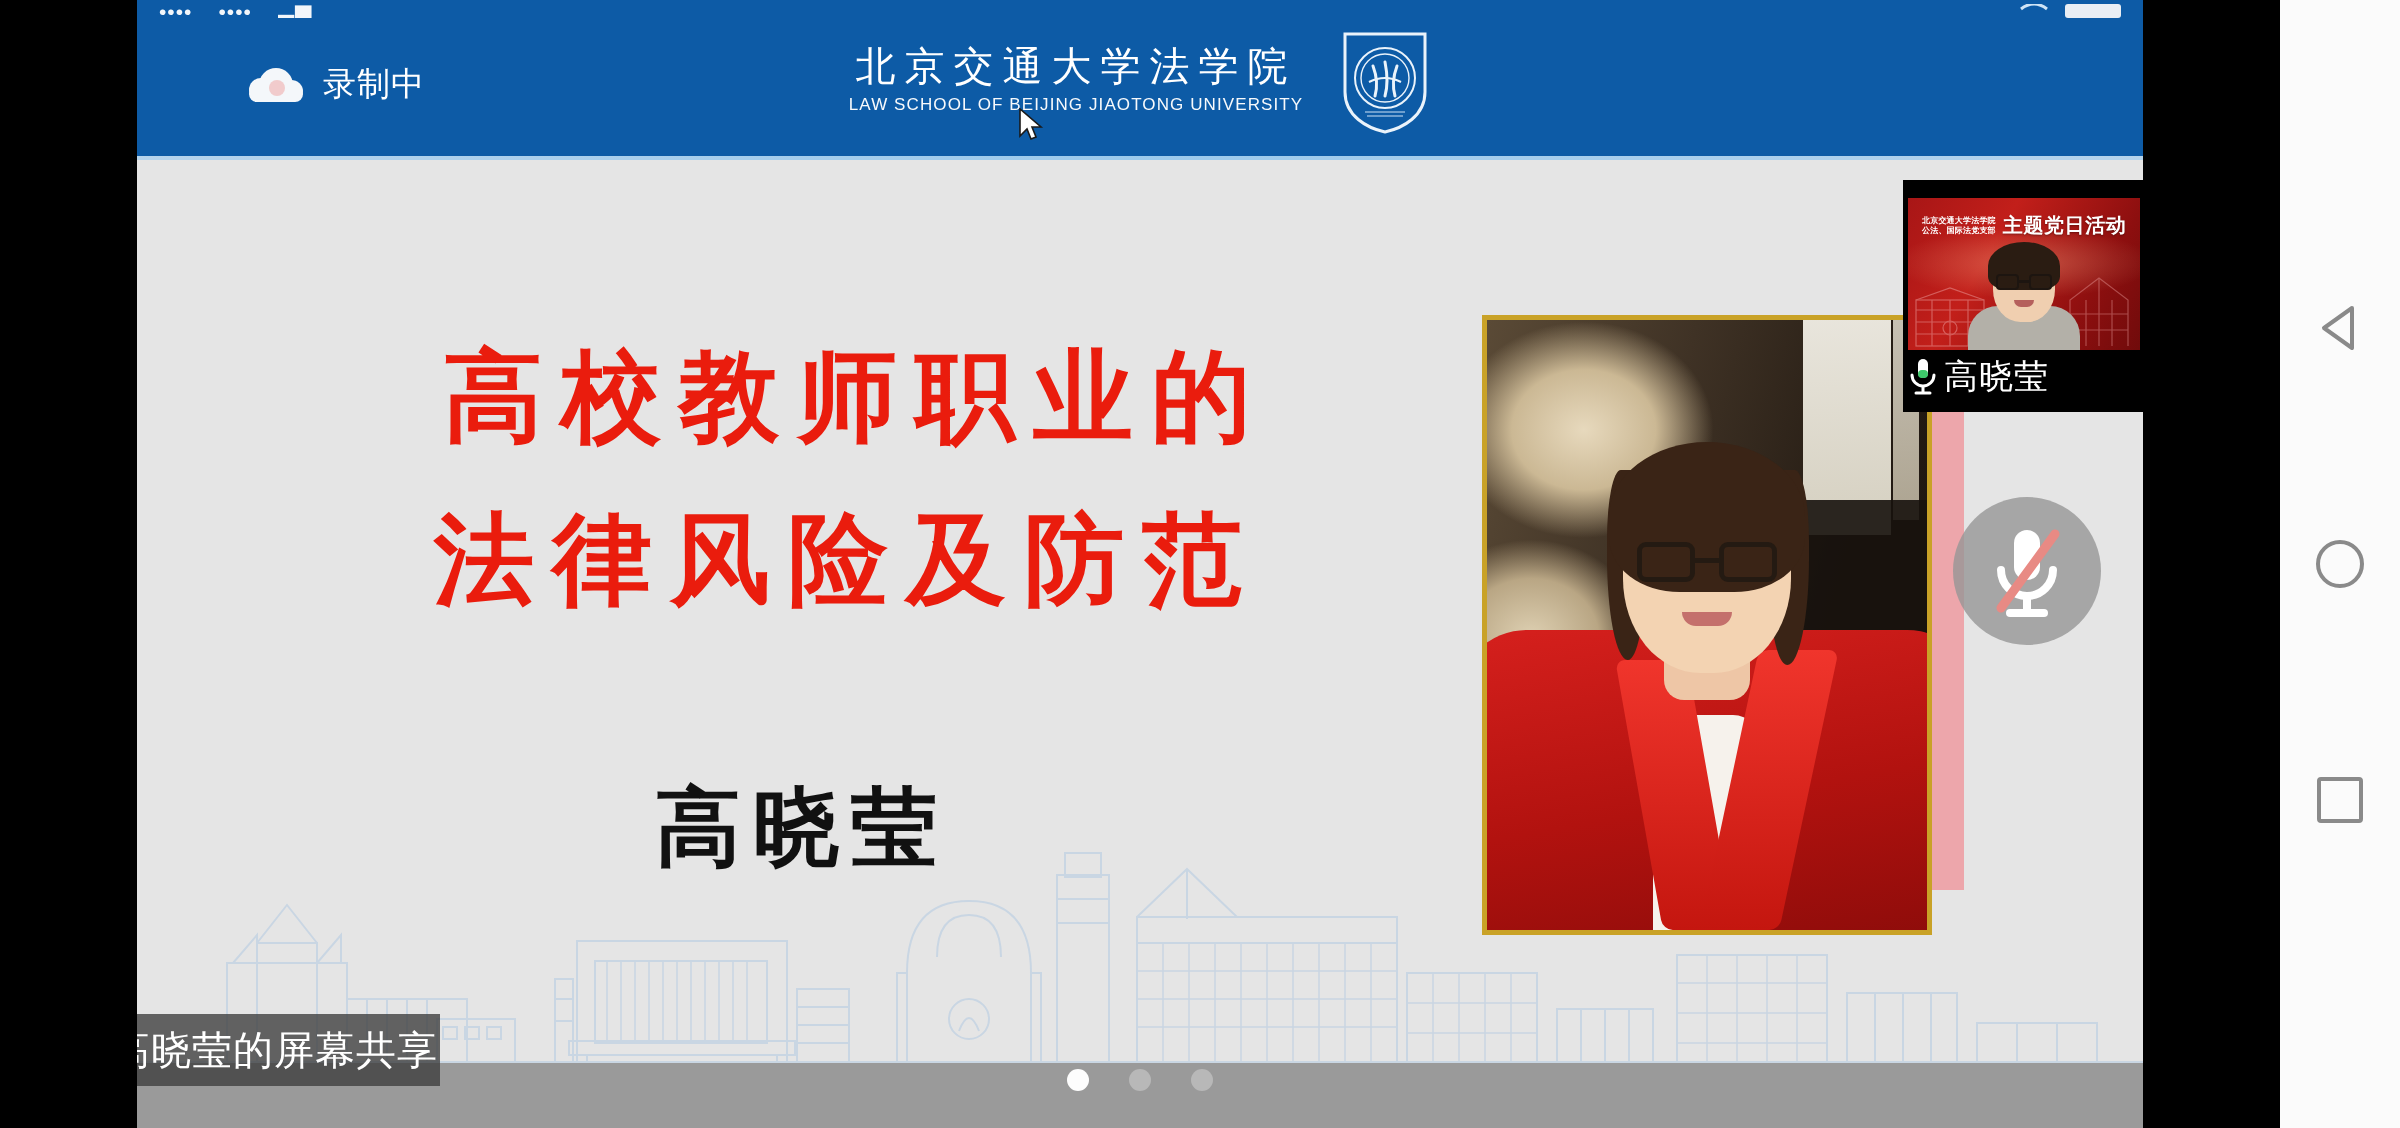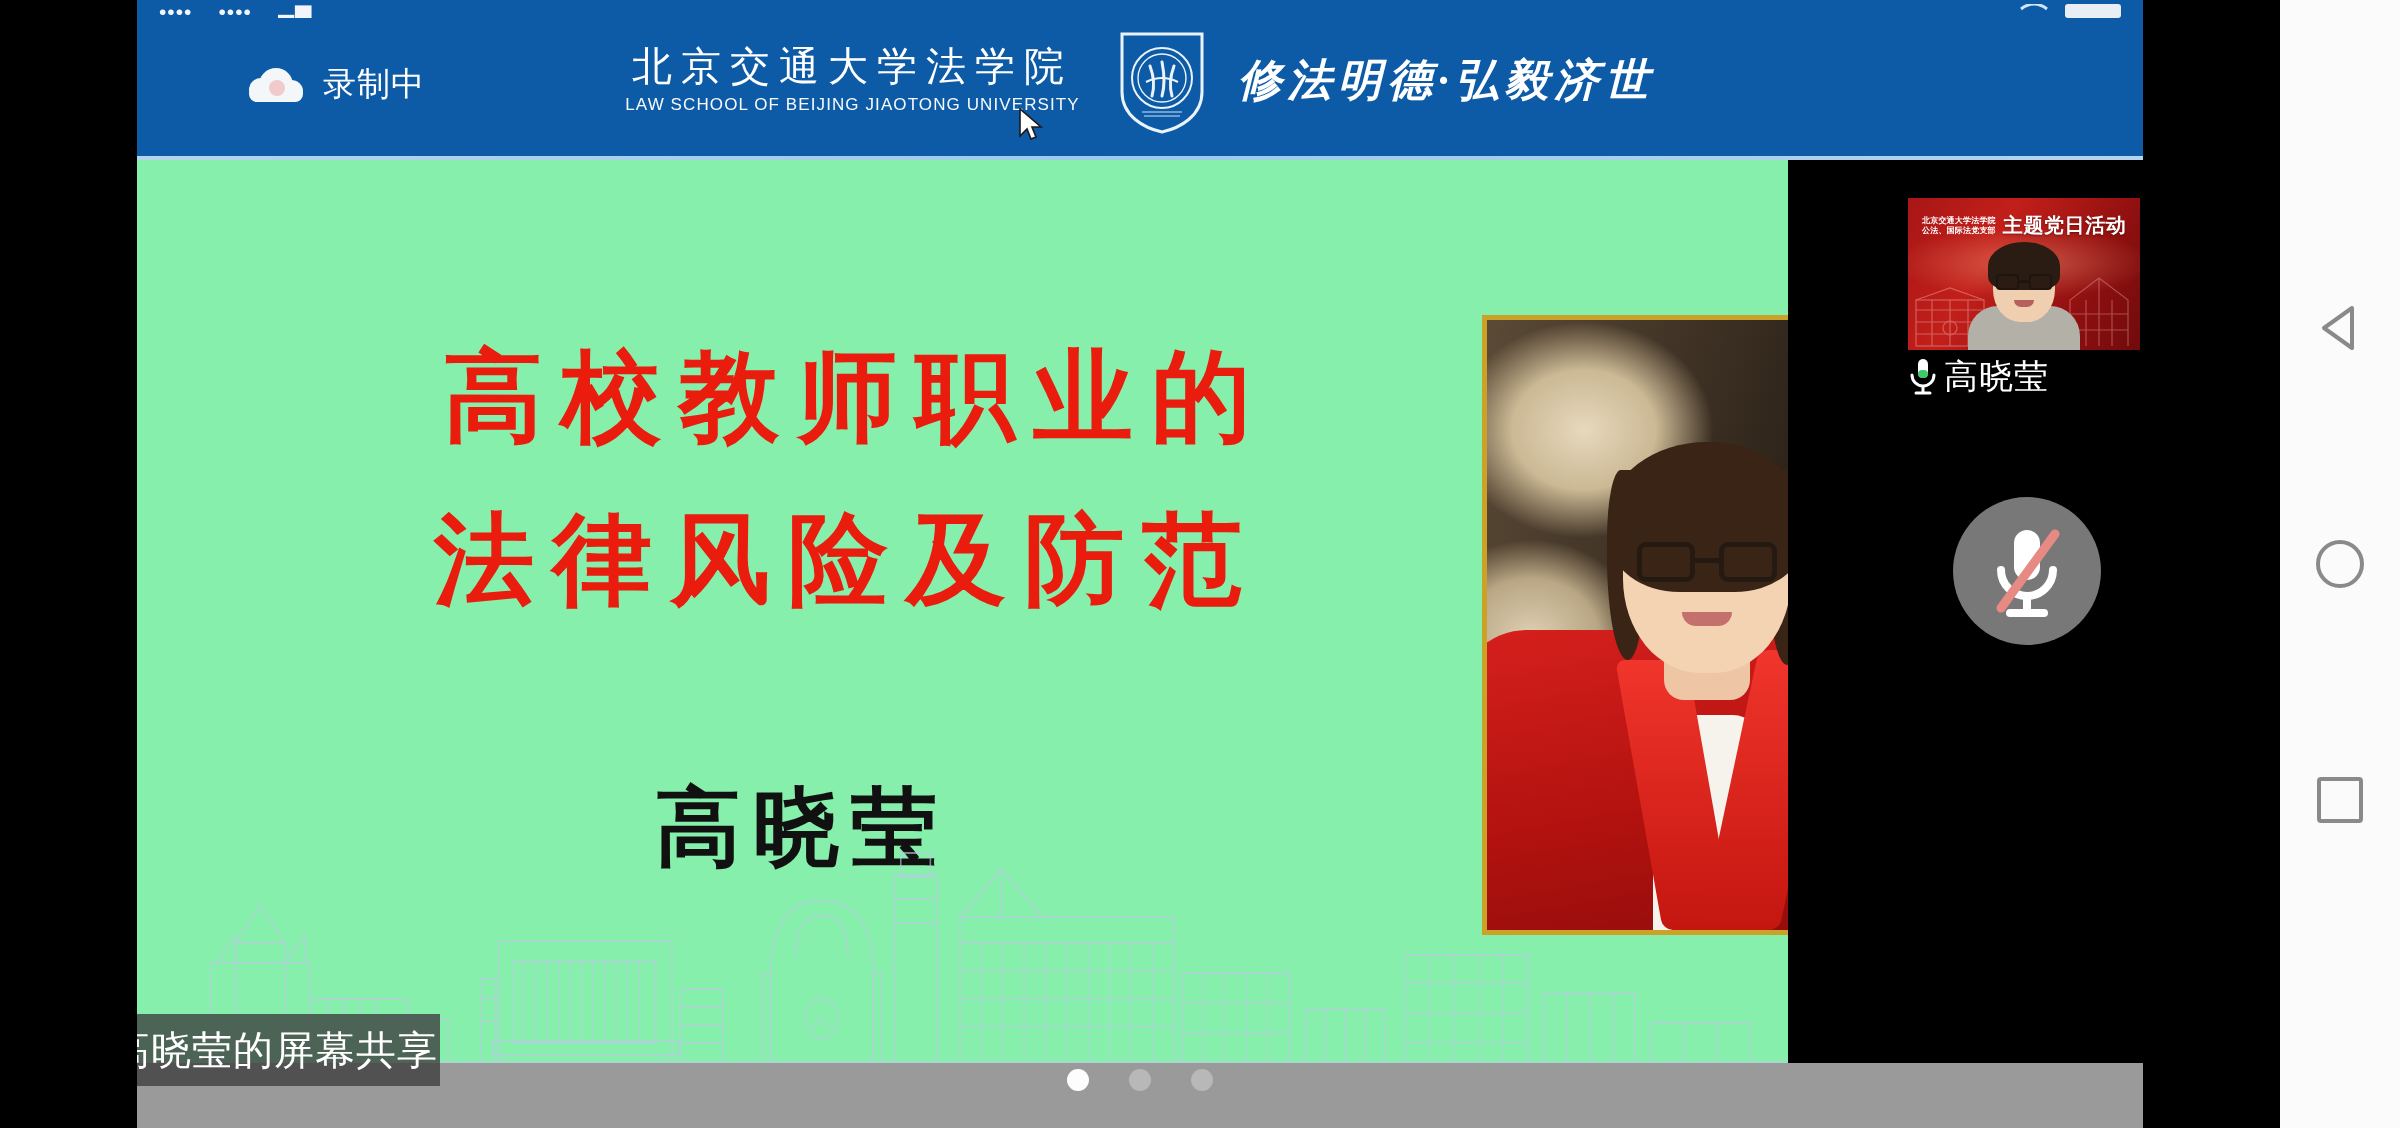--- a/index.html
+++ b/index.html
@@ -52,22 +52,22 @@
               line-height:1.1; white-space:nowrap; }
   .brand-en { font-size:17px; letter-spacing:1.1px; margin-top:6px; white-space:nowrap; opacity:.97; }
   .shield { width:92px; height:108px; position:relative; flex:none; }
   .shield svg { display:block; }
   .motto { color:#fff; font-size:44px; letter-spacing:6px; white-space:nowrap;
            font-family:"Liberation Serif","DejaVu Serif",serif; font-style:italic; font-weight:bold; }
 
   .cursor { position:absolute; left:1018px; top:108px; width:26px; height:34px; z-index:40; }
 
   
-  .slide { position:absolute; left:137px; top:160px; width:1651px; height:903px;
-           background:#86efac; overflow:hidden; z-index:10; }
+  .slide { position:absolute; left:137px; top:160px; width:2006px; height:903px;
+           background:#e5e5e5; overflow:hidden; z-index:10; }
 
   .slide-title { position:absolute; left:0; top:170px; width:1420px; text-align:center;
                  color:#ea1c0d; font-family:"Liberation Serif","DejaVu Serif",serif;
                  font-weight:bold; line-height:1.35; }
   .title-l1 { font-size:100px; letter-spacing:18px; padding-left:18px; }
   .title-l2 { font-size:100px; letter-spacing:18px; margin-top:28px; }
   .speaker { position:absolute; left:0; top:610px; width:1330px; text-align:center;
              color:#111; font-size:86px; letter-spacing:12px;
              font-family:"Liberation Serif","DejaVu Serif",serif; font-weight:bold; }
 
@@ -346,21 +346,20 @@
             <circle cx="46" cy="52" r="30" fill="none" stroke="#eaf3fb" stroke-width="2"></circle>
             <circle cx="46" cy="52" r="24" fill="none" stroke="#eaf3fb" stroke-width="1.4"></circle>
             <path d="M34 40 q6 16 2 30 M46 36 q4 20 0 34 M58 40 q-6 16 -2 30" fill="none" stroke="#eaf3fb" stroke-width="3" stroke-linecap="round"></path>
             <path d="M30 56 q16 -8 32 0" fill="none" stroke="#eaf3fb" stroke-width="2"></path>
             <g stroke="#cfe4f6" stroke-width="1.1">
               <line x1="26" y1="86" x2="66" y2="86"></line>
               <line x1="28" y1="90" x2="64" y2="90"></line>
             </g>
           </svg>
         </div>
-        <div class="motto">修法明德·弘毅济世</div>
       </div>
 
       <div class="rec">
         <div class="cloud">
           <i class="c4"></i>
             <i class="c2"></i>
             <i class="c3"></i>
             <i class="c1"></i>
             <i class="dot"></i>
         </div>

